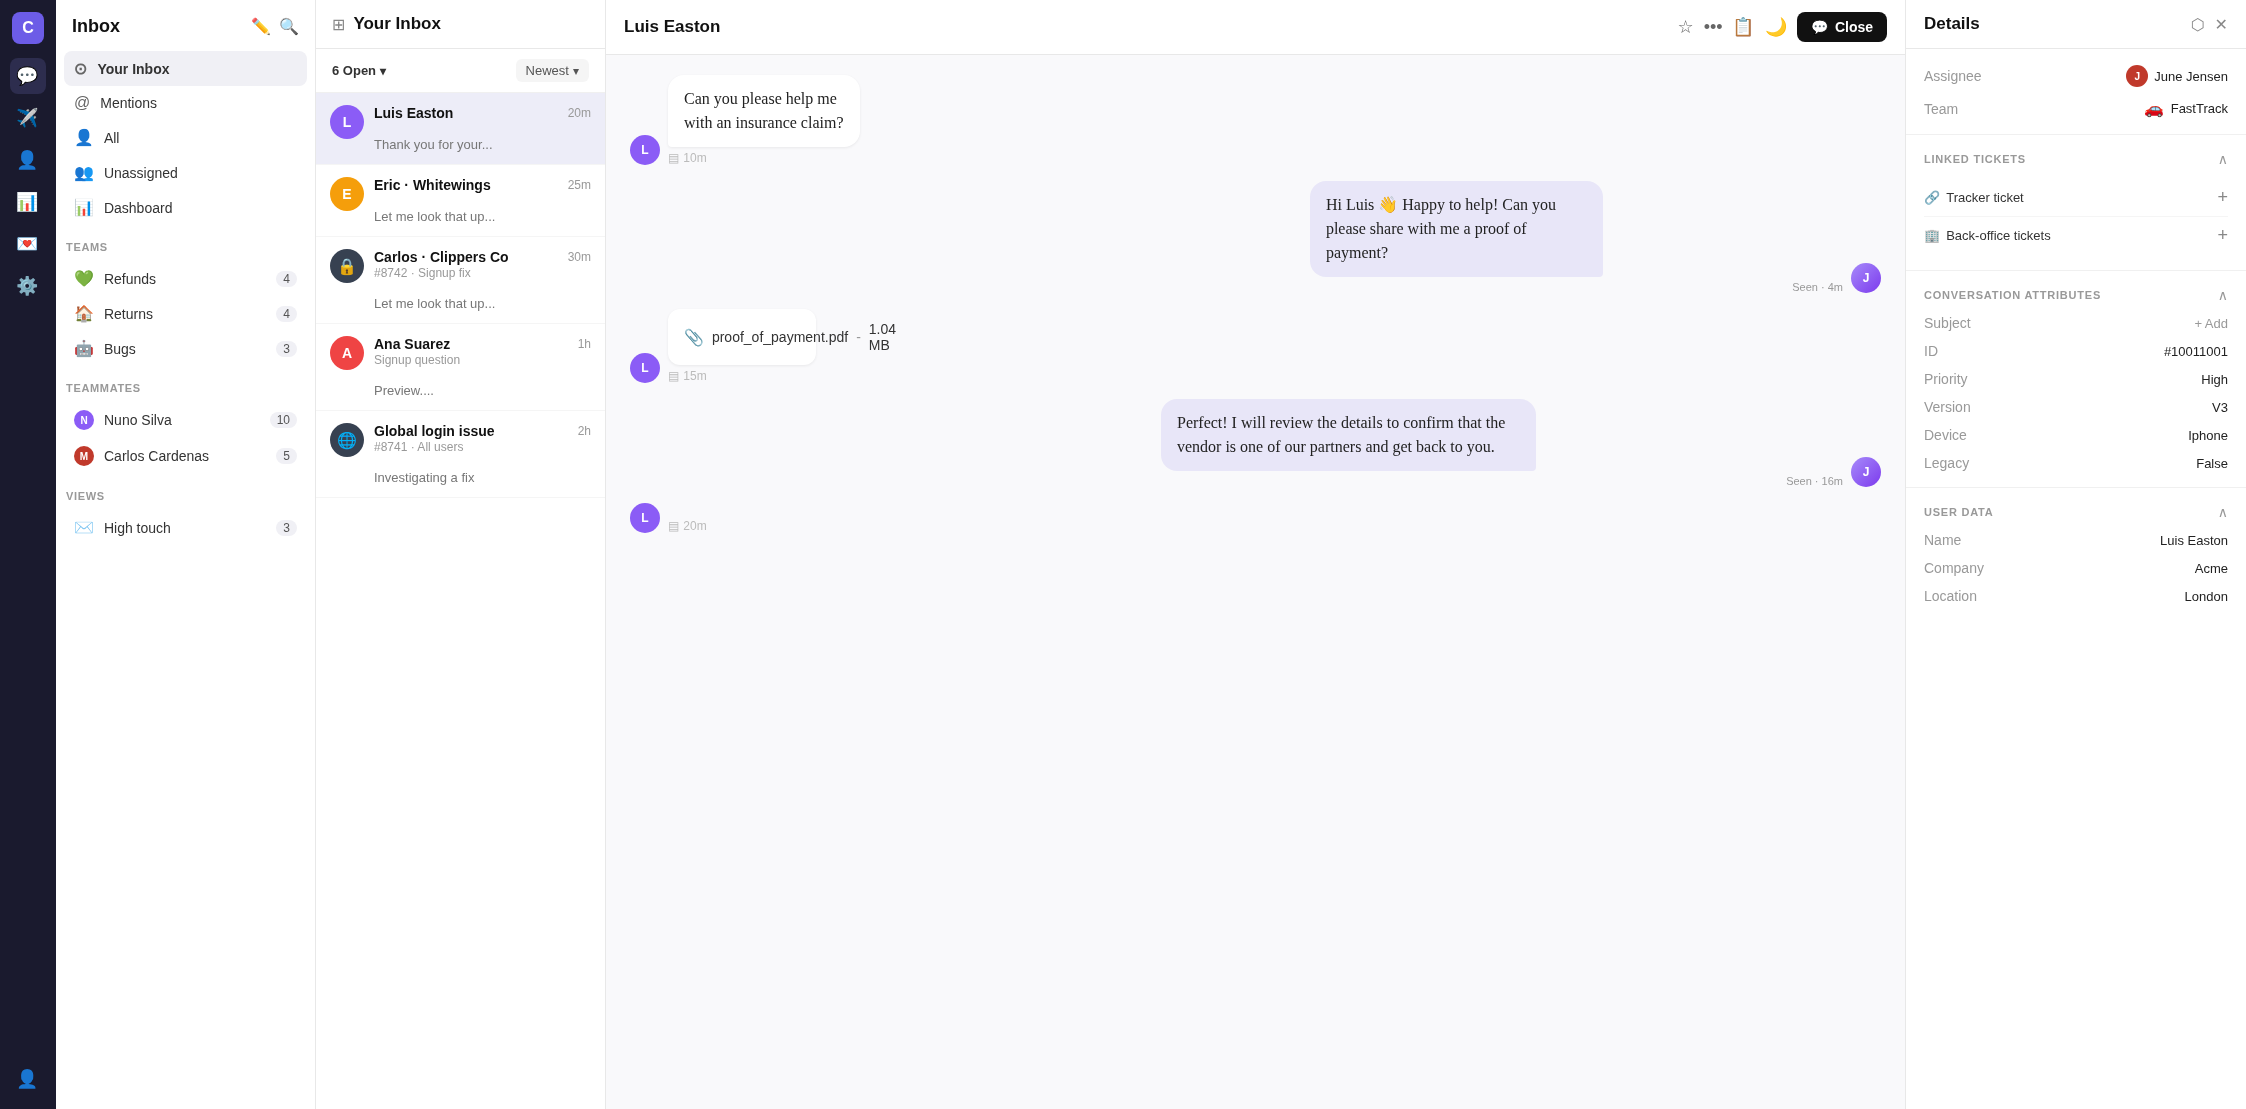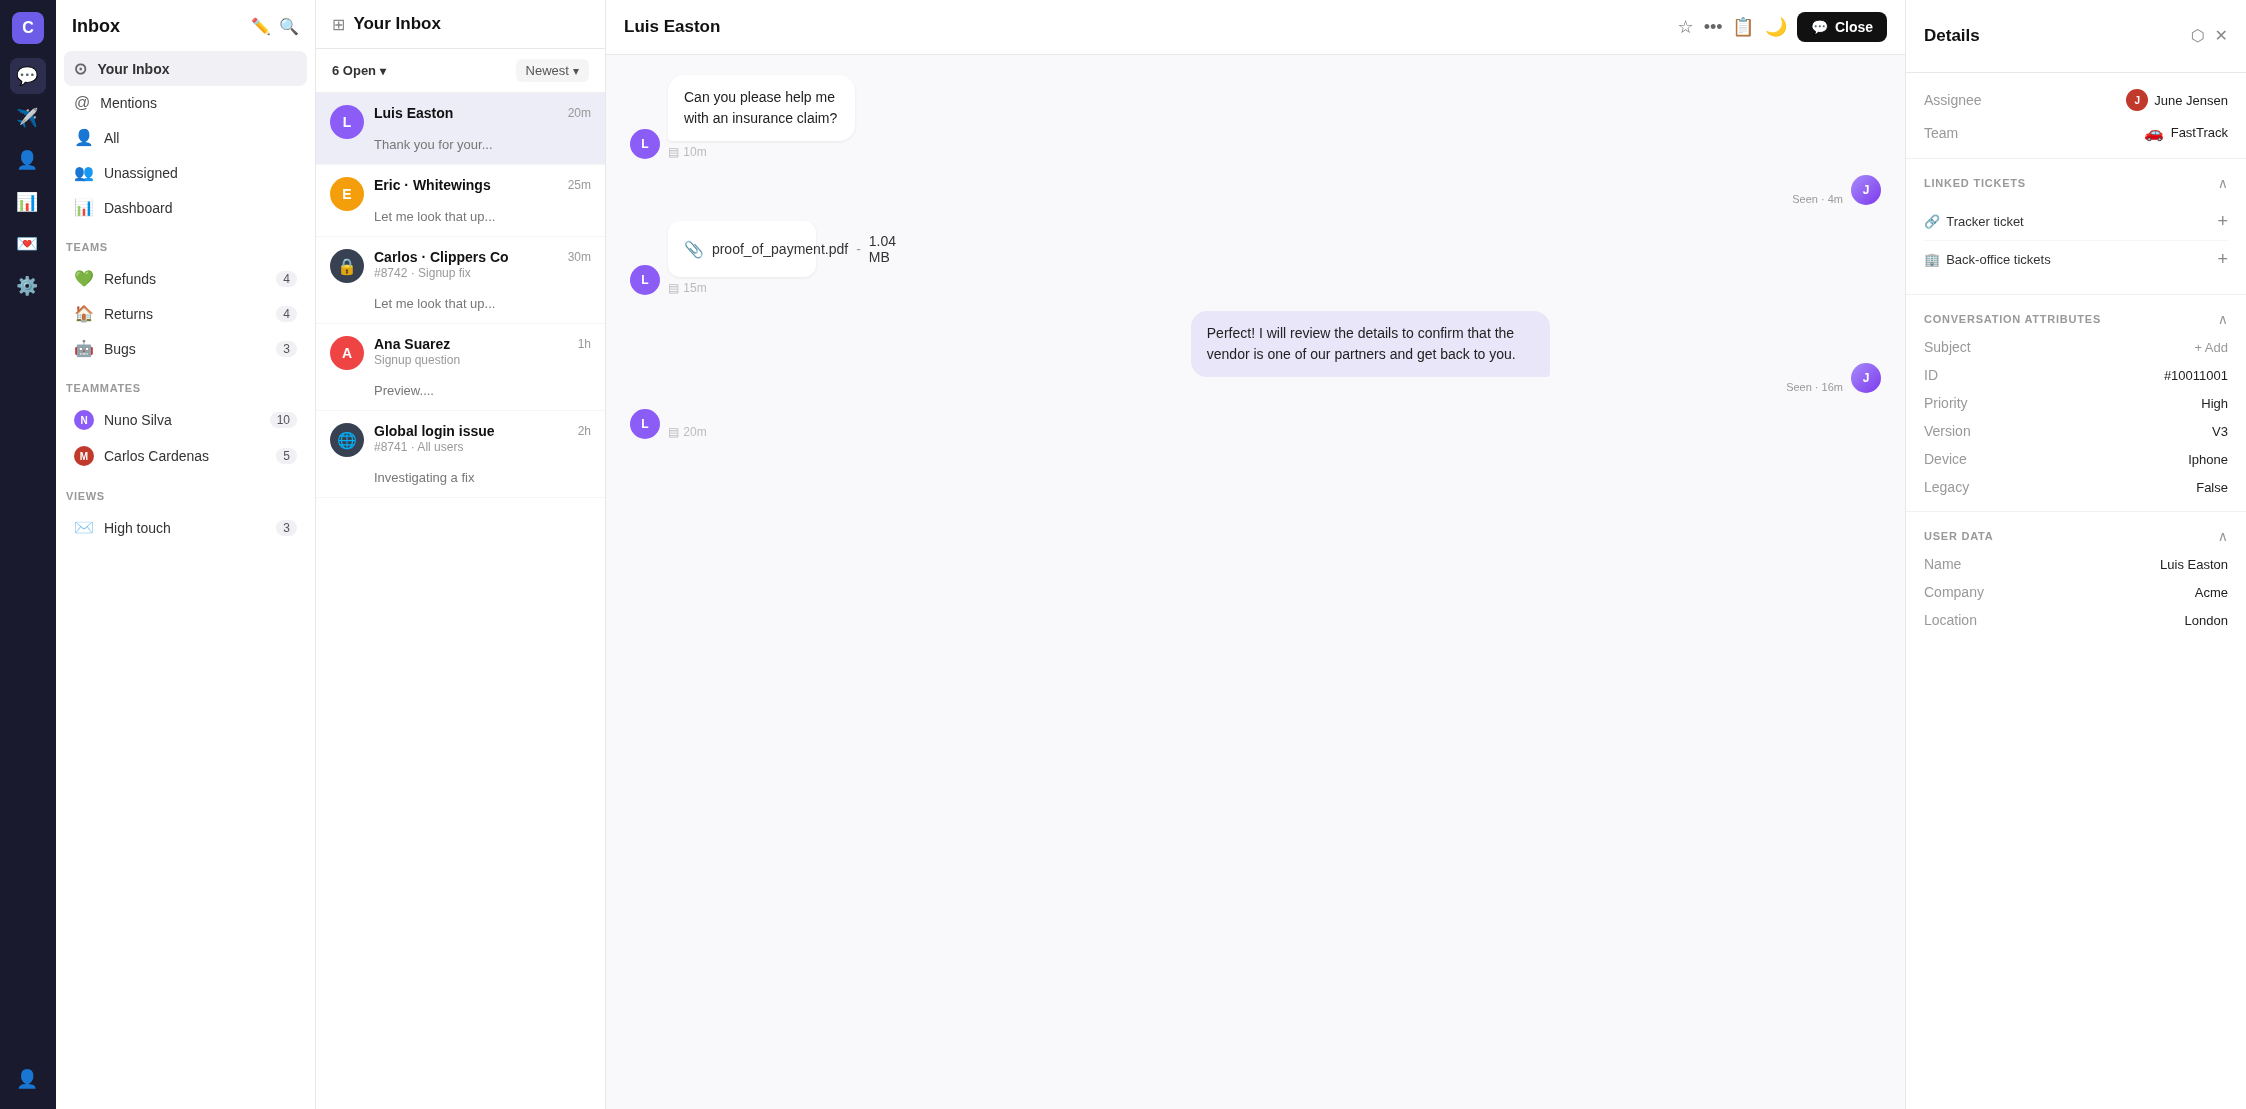--- a/index.html
+++ b/index.html
@@ -194,22 +194,23 @@
       background: #f9f9fb;
     }
 
     .msg-row { display: flex; align-items: flex-end; gap: 8px; }
     .msg-row.outgoing { flex-direction: row-reverse; }
 
     .msg-bubble {
       max-width: 55%;
       padding: 12px 16px;
       border-radius: 16px;
-      font-size: 14px;
+      font-size: 16px;
       line-height: 1.5;
+      font-family: Liberation Serif, serif;
     }
     .msg-bubble.incoming { background: #fff; color: #222; border-bottom-left-radius: 4px; box-shadow: 0 1px 3px rgba(0,0,0,0.07); }
     .msg-bubble.outgoing { background: #e8e6f8; color: #222; border-bottom-right-radius: 4px; }
 
     .msg-meta { font-size: 11px; color: #999; margin-top: 4px; text-align: right; }
     .msg-meta.incoming-meta { text-align: left; }
 
     .msg-avatar {
       width: 30px; height: 30px;
       border-radius: 50%;
@@ -236,23 +237,23 @@
     .details-panel {
       width: 340px;
       flex-shrink: 0;
       background: #fff;
       display: flex;
       flex-direction: column;
       overflow-y: auto;
     }
     .details-header {
       display: flex;
-      align-items: flex-start;
+      align-items: flex-end;
       justify-content: space-between;
-      padding: 26px 18px;
+      padding: 14px 18px;
       border-bottom: 1px solid #e8e8e8;
     }
     .details-title { font-size: 17px; font-weight: 700; }
     .details-header-icons { display: flex; gap: 10px; color: #888; font-size: 16px; }
     .details-header-icons span { cursor: pointer; }
 
     .details-section { padding: 16px 18px; border-bottom: 1px solid #f0f0f0; }
     .details-row {
       display: flex;
       align-items: center;
@@ -496,20 +497,23 @@
           <span>10m</span>
         </div>
       </div>
     </div>
 
     <div class="msg-row outgoing">
       <div style="width:30px;height:30px;border-radius:50%;overflow:hidden;flex-shrink:0;">
         <div style="width:100%;height:100%;background:linear-gradient(135deg,#a78bfa,#7c3aed);display:flex;align-items:center;justify-content:center;color:#fff;font-size:12px;font-weight:700;">J</div>
       </div>
       <div>
+        <div class="msg-bubble outgoing">
+          <span>Hi Luis 👋 Happy to help! Can you please share with me a proof of payment?</span>
+        </div>
         <div class="msg-meta">Seen · 4m</div>
       </div>
     </div>
 
     <div class="msg-row">
       <div class="msg-avatar" style="background:#8b5cf6;">L</div>
       <div>
         <div class="file-bubble">
           <span class="file-icon">📎</span>
           <span>proof_of_payment.pdf</span>

